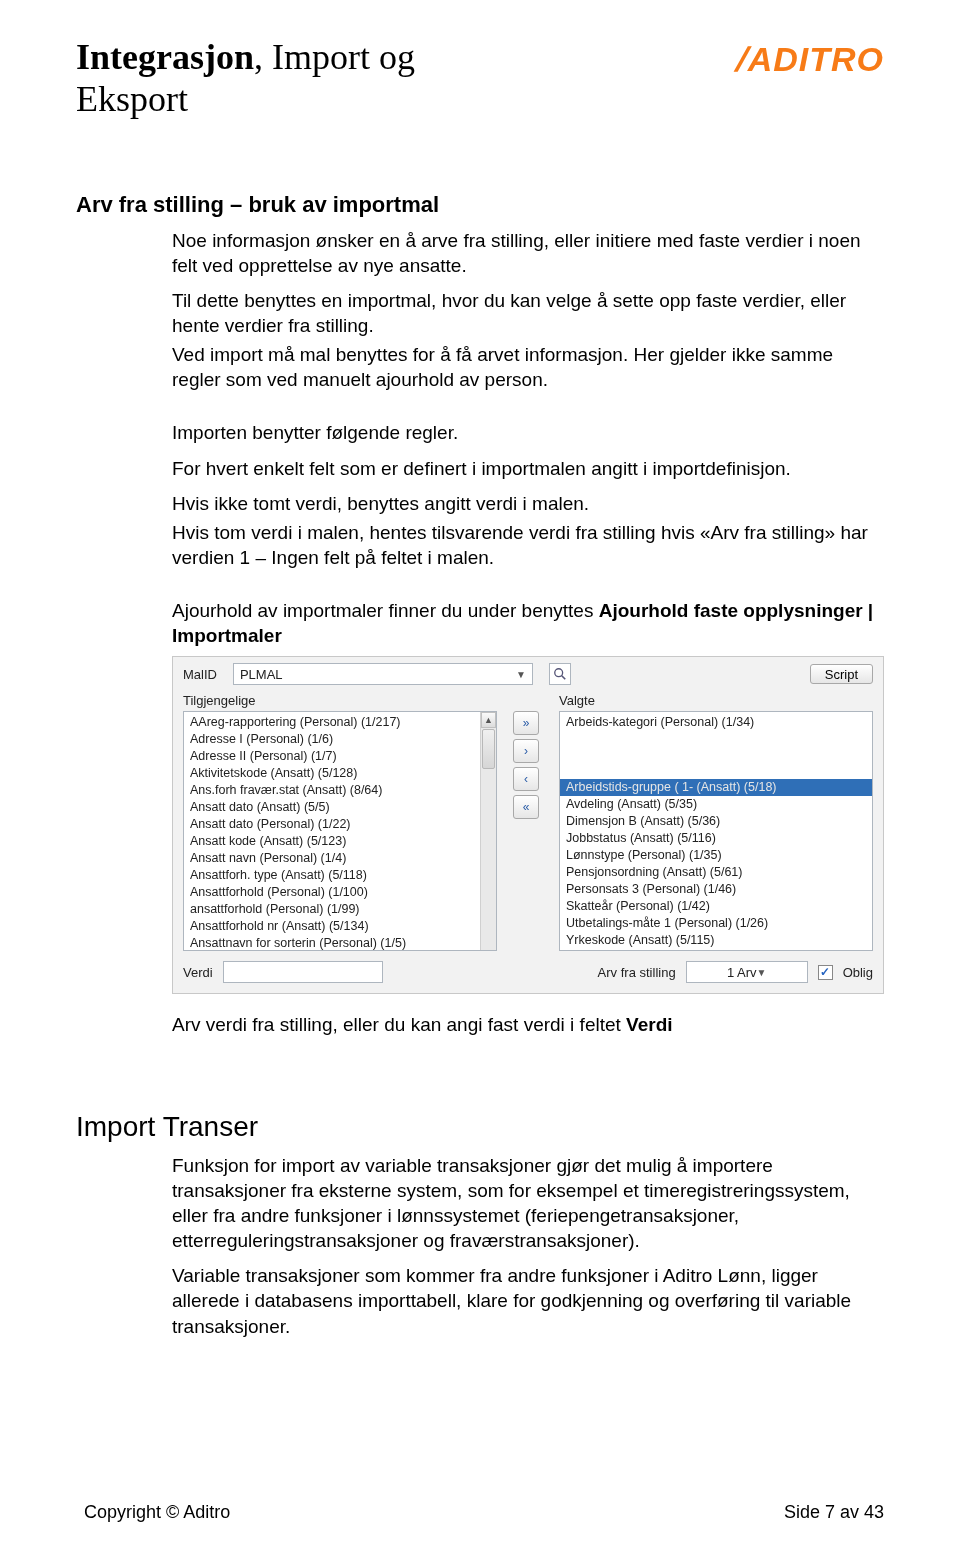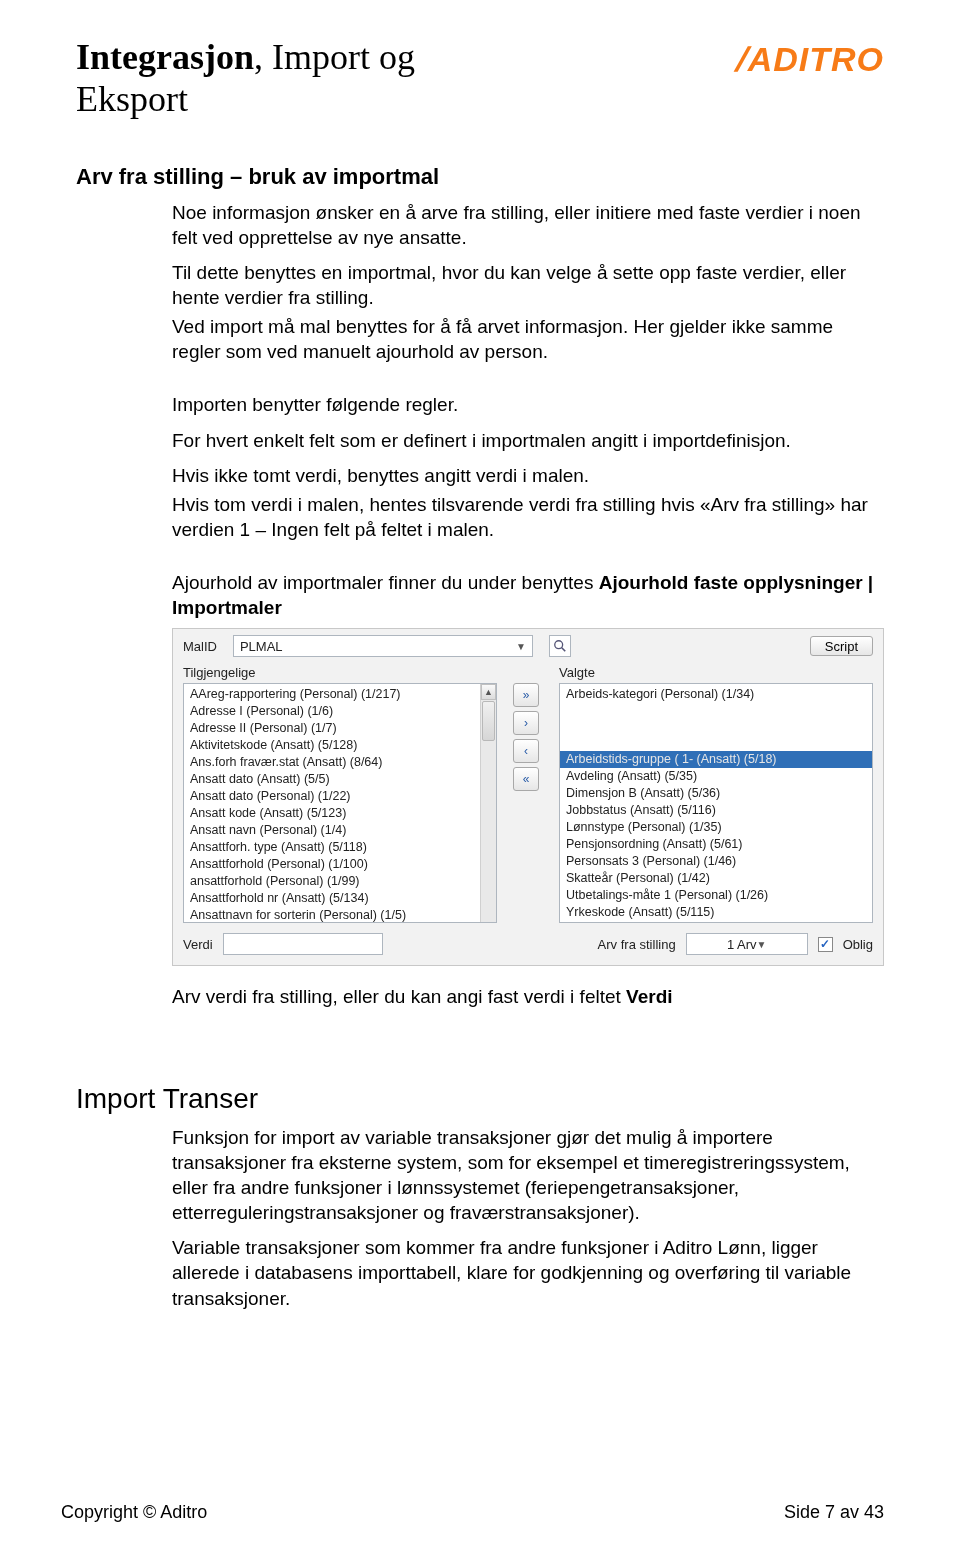--- a/index.html
+++ b/index.html
@@ -19,21 +19,21 @@
   .logo { margin-top: 4px; }
   .logo-text {
     font-family: Arial, sans-serif;
     font-weight: 900;
     font-size: 34px;
     color: #f77b17;
     letter-spacing: 1px;
     font-style: italic;
   }
   .logo-slash { display:inline-block; transform: skewX(-10deg); }
-  h3.section { font-size: 22px; font-weight: bold; margin-top: 44px; margin-bottom: 6px; }
+  h3.section { font-size: 22px; font-weight: bold; margin-top: 72px; margin-bottom: 6px; }
   .body-block { margin-left: 96px; }
   p { margin-top: 10px; line-height: 1.32; }
   p.tight { margin-top: 28px; }
   p.no-gap { margin-top: 4px; }
   h2.big-section { font-size: 28px; font-weight: normal; margin-top: 74px; }
 
   
   .panel {
     margin-top: 8px;
     border: 1px solid #c8c8c8;
@@ -97,21 +97,21 @@
   .textfield {
     background: #fff; border: 1px solid #aeb6bf; height: 22px; width: 160px;
   }
   .combo.sm { width: 122px; justify-content: center; }
   .checkbox {
     width: 15px; height: 15px; border: 1px solid #888; background: #fff;
     display: inline-flex; align-items: center; justify-content: center;
     font-size: 12px; color: #2563c0; font-weight: bold;
   }
   .footer {
-    position: absolute; bottom: 34px; left: 61px; right: 76px;
+    position: absolute; bottom: 34px; left: 84px; right: 76px;
     display: flex; justify-content: space-between; font-size: 18px;
   }
 </style>
 </head>
 <body>
 
 <div class="header-row">
   <div>
     <div class="doc-title-1">
       <strong>Integrasjon</strong><span>, Import og</span>

